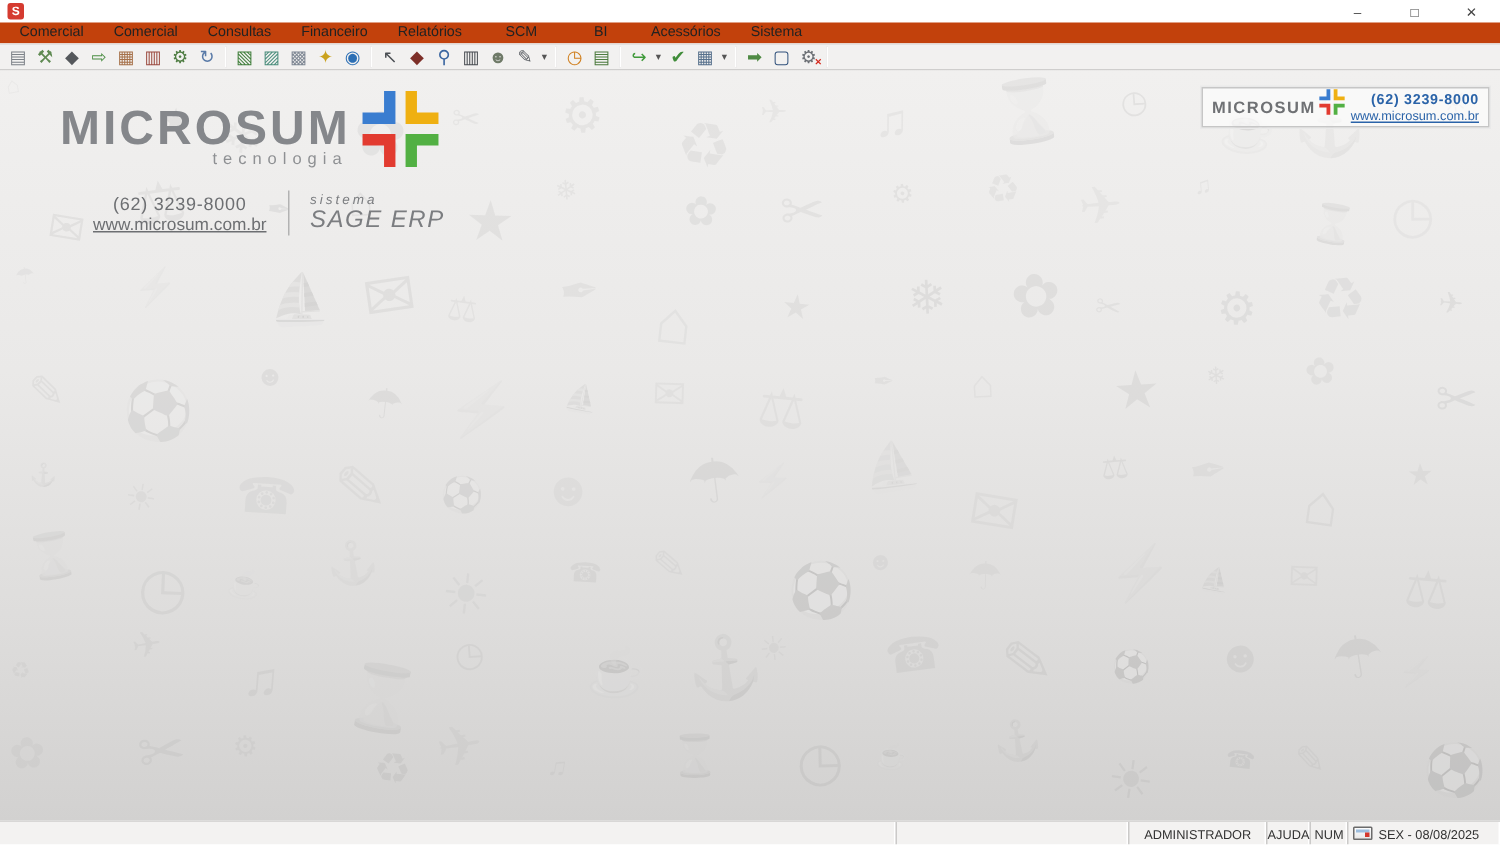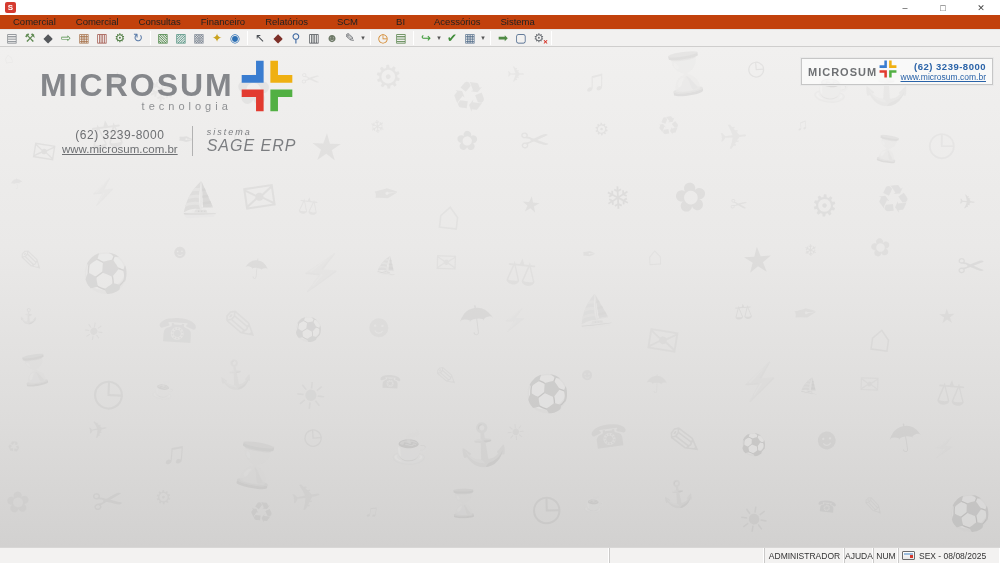--- a/index.html
+++ b/index.html
@@ -61,21 +61,21 @@
   .mini-right { margin-left:auto; text-align:right; }
   .mini-phone { font-size:9.5px; font-weight:bold; color:#2a63a8; letter-spacing:.5px; }
   .mini-url { font-size:8.5px; color:#2a63a8; text-decoration:underline; }
 
   
   .statusbar { height:16px; background:#f3f2f1; border-top:1px solid #d8d7d6; display:flex; align-items:stretch;
                font-size:8.5px; color:#333; flex:0 0 auto; }
   .sb-panel { border-right:1px solid #cbcac9; box-shadow:inset -1px 0 0 #ffffff; display:flex; align-items:center; justify-content:center; }
   .sb-spacer1 { flex:1 1 auto; }
   .sb-spacer2 { width:155px; }
-  .sb-user { width:80px; }
+  .sb-user { width:92px; }
   .sb-caps { width:29px; }
   .sb-num  { width:25px; }
   .sb-date { width:101px; justify-content:flex-start; padding-left:3px; border-right:none; }
   .date-icon { width:13px; height:9px; border:1px solid #6b6b6b; background:linear-gradient(#fdfdfd,#e8e8e8);
                position:relative; margin-right:4px; border-radius:1px; }
   .date-icon::before { content:""; position:absolute; top:1px; left:1px; right:1px; height:2px; background:#9dbede; }
   .date-icon::after { content:""; position:absolute; right:1px; bottom:1px; width:3px; height:3px; background:#d4372c; }
 </style>
 </head>
 <body>

